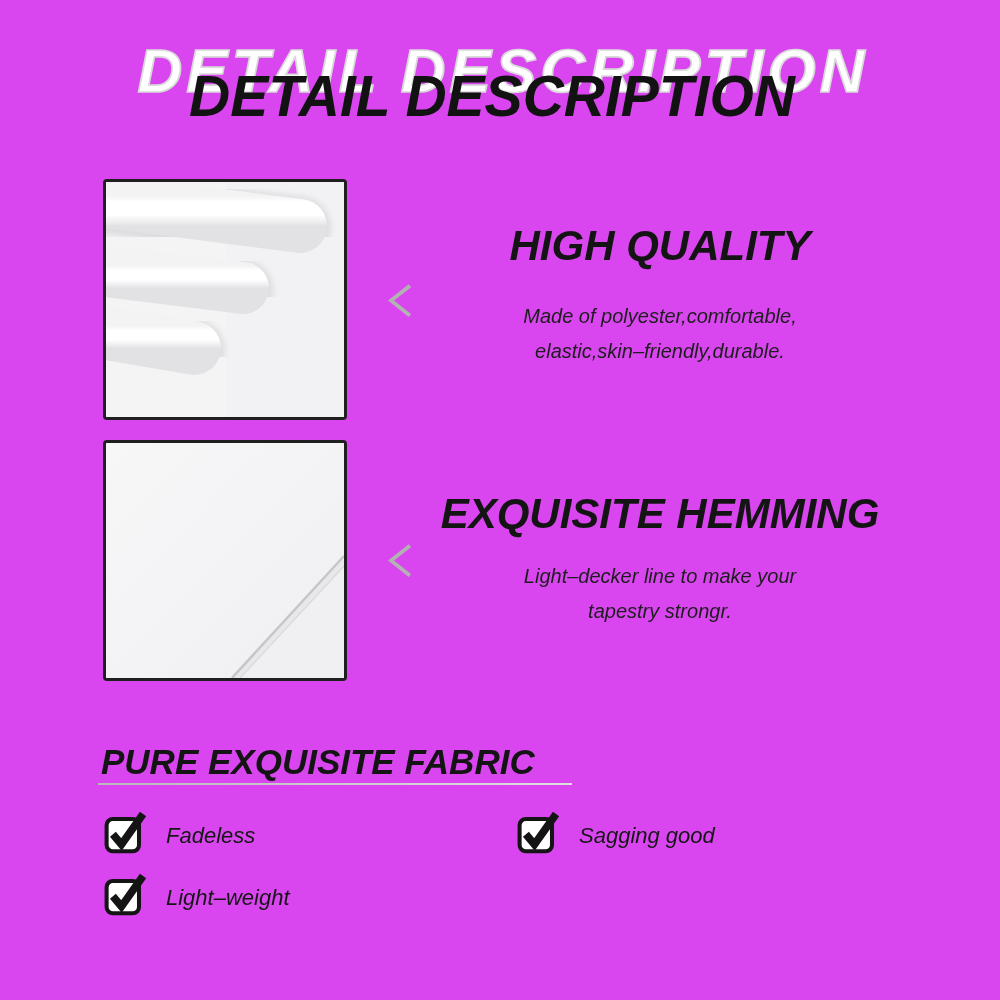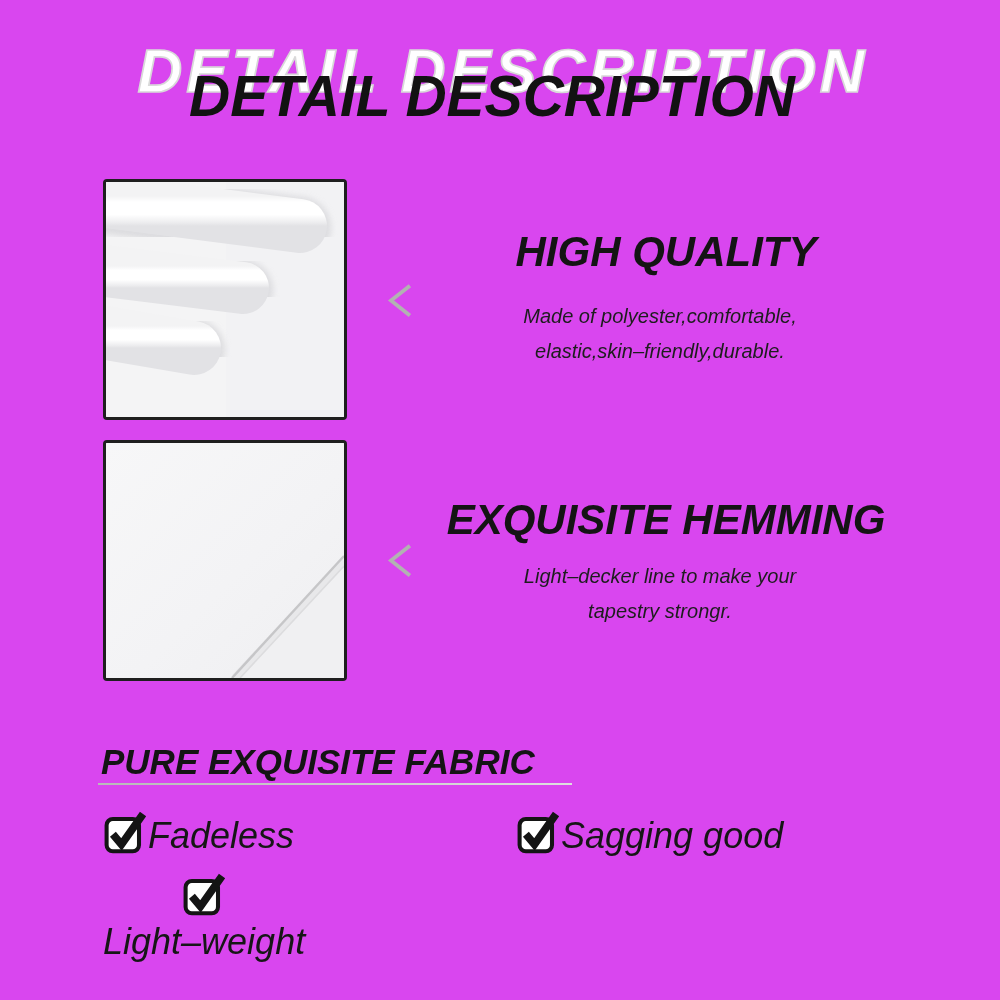--- a/index.html
+++ b/index.html
@@ -24,42 +24,42 @@
   }
   .img-box svg{display:block;width:100%;height:100%;}
   .img-1{top:179px;}
   .img-2{top:440px;}
   
   .chev{position:absolute;left:386px;width:28px;height:36px;}
   .chev-1{top:283px;}
   .chev-2{top:543px;}
   
   .sec-text{position:absolute;left:428px;width:464px;text-align:center;}
-  .sec-heading{font-size:42px;font-weight:bold;color:#141414;line-height:1;margin:6px;white-space:nowrap;}
+  .sec-heading{font-size:42px;font-weight:bold;color:#141414;line-height:1;margin:0;white-space:nowrap;}
   .sec-body{font-size:20px;line-height:35px;color:#1d1d1d;white-space:pre-line;}
   .head-1{top:225px;}
   .body-1{top:299px;}
   .head-2{top:493px;}
   .body-2{top:559px;}
   
   .features-heading{
     position:absolute;left:101px;top:744px;margin:0;
     font-size:35px;font-weight:bold;color:#141414;line-height:1;white-space:nowrap;
   }
   .features-underline{
     position:absolute;left:98px;top:783px;width:474px;height:2px;
     background:linear-gradient(to right,#b9b9b9,#dedede);
   }
   .feature{position:absolute;display:flex;align-items:center;}
   .feature .cb{width:45px;height:47px;flex:0 0 auto;}
   .feature-label{
-    font-size:36px;color:#161616;transform:translateY(4px);white-space:nowrap;
+    font-size:22px;color:#161616;margin-left:18px;transform:translateY(4px);white-space:nowrap;
   }
   .f-1{left:103px;top:808px;}
-  .f-2{left:103px;top:870px;flex-direction:column;}
+  .f-2{left:103px;top:870px;}
   .f-3{left:516px;top:808px;}
   .f-4{left:510px;top:870px;}
 </style>
 </head>
 <body>
 
 <div class="canvas">
 
   <div class="watermark">DETAIL DESCRIPTION</div>
   <h1 class="page-title">DETAIL DESCRIPTION</h1>

